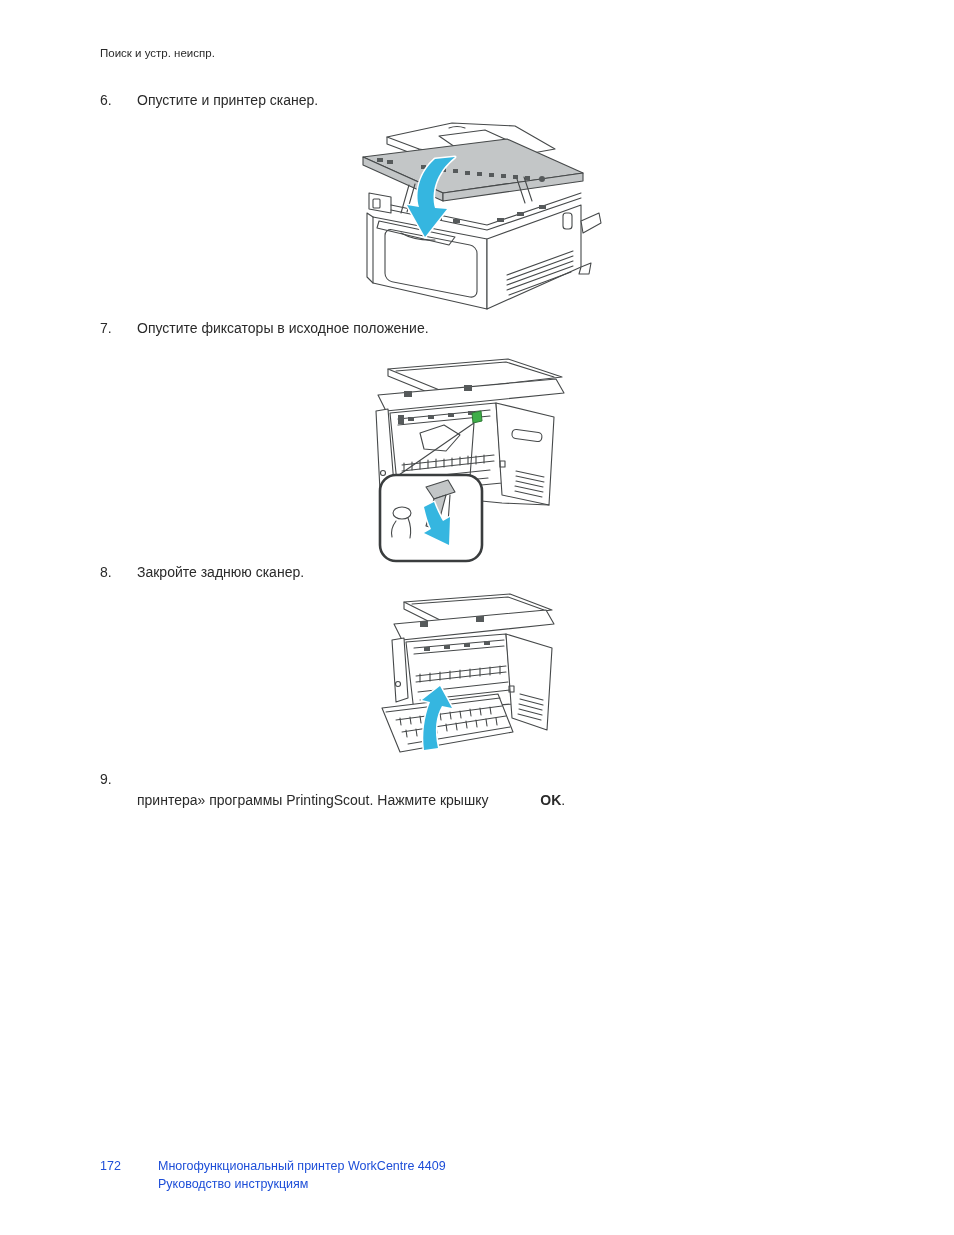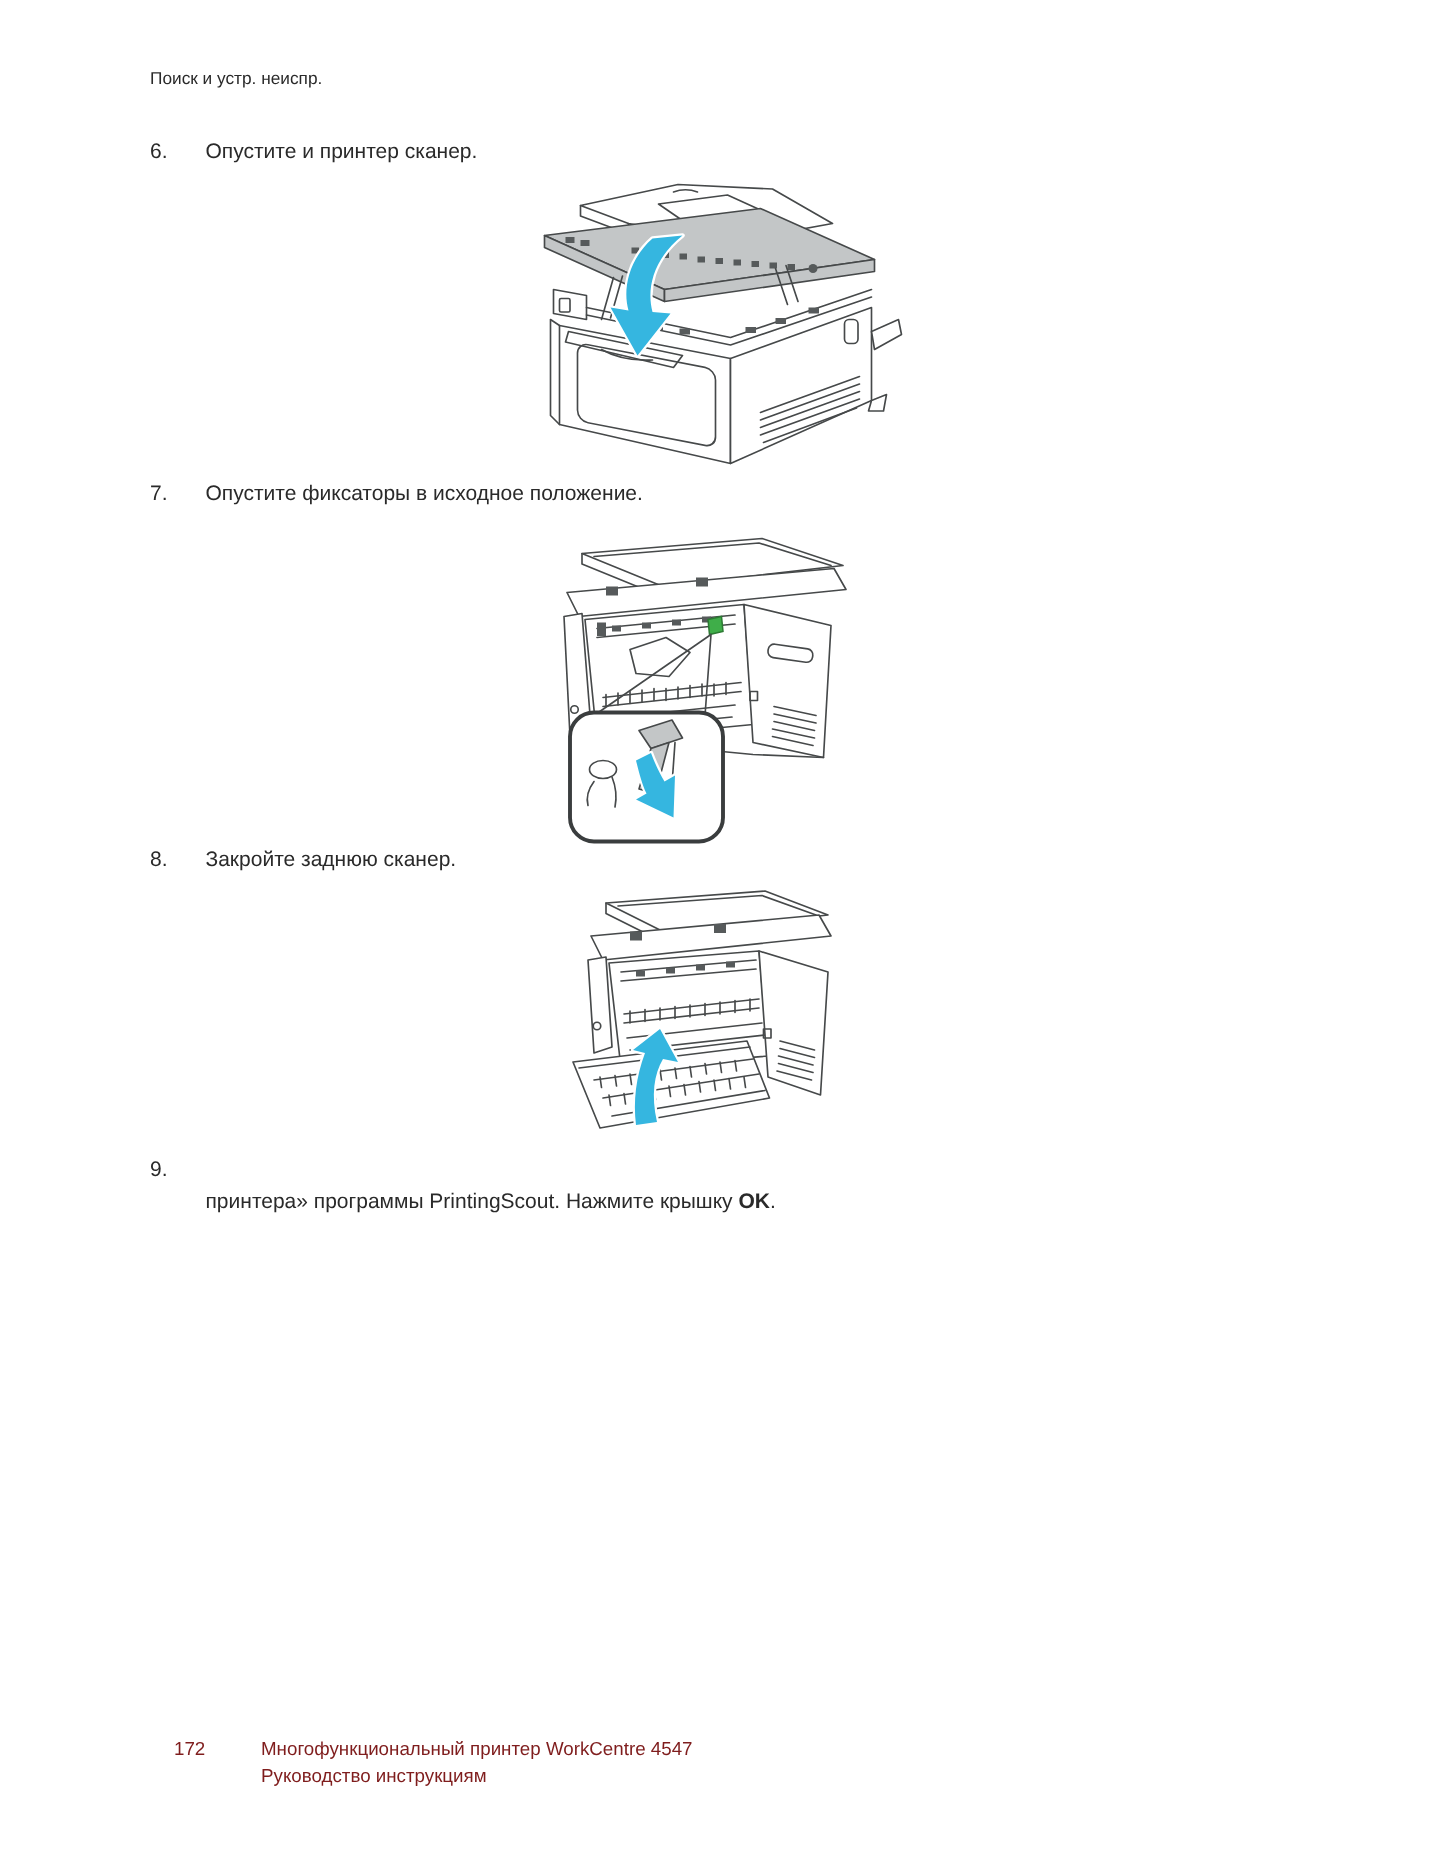--- a/index.html
+++ b/index.html
@@ -25,32 +25,32 @@
   .step-7{left:100px;top:318px;}
   .step-8{left:100px;top:562px;}
   .step-9{left:100px;top:769px;}
   .step-9 .body{width:700px;}
   .figure{position:absolute;}
   .fig1{left:357px;top:113px;width:246px;height:200px;}
   .fig2{left:368px;top:355px;width:202px;height:210px;}
   .fig3{left:380px;top:592px;width:186px;height:172px;}
   .figure svg{display:block;width:100%;height:100%;}
   .footer{
-    position:absolute;left:116px;top:1157px;display:flex;
-    font-size:12.5px;line-height:18px;color:#7f1d1d;
+    position:absolute;left:100px;top:1157px;display:flex;
+    font-size:12.5px;line-height:18px;color:#1d4ed8;
   }
   .footer .pagenum{width:58px;flex:none;}
   
   .ln{fill:none;stroke:#46494a;stroke-width:1.1;stroke-linejoin:round;stroke-linecap:round;}
   .fw{fill:#ffffff;stroke:#46494a;stroke-width:1.1;stroke-linejoin:round;}
   .fg{fill:#c3c6c7;stroke:#46494a;stroke-width:1.1;stroke-linejoin:round;}
   .fd{fill:#565a5b;stroke:none;}
   .arrow{fill:#35b6e0;stroke:#ffffff;stroke-width:3;paint-order:stroke;stroke-linejoin:round;}
   .inset{fill:#ffffff;stroke:#3a3d3e;stroke-width:2.6;}
-  b{font-weight:bold;}
+  b{font-weight:bold;margin-left:48px;}
 </style>
 </head>
 <body>
 
 <div class="page">
 
   <div class="running-header">Поиск и устр. неиспр.</div>
 
   <div class="step step-6">
     <span class="num">6.</span>
@@ -246,16 +246,16 @@
     </svg>
   </div>
 
   <div class="step step-9">
     <span class="num">9.</span>
     <span class="body"><br><span>принтера» программы PrintingScout. Нажмите крышку </span><b>OK</b><span>.</span></span>
   </div>
 
   <div class="footer">
     <span class="pagenum">172</span>
-    <span><span>Многофункциональный принтер WorkCentre 4547</span><br><span>Руководство инструкциям</span></span>
+    <span><span>Многофункциональный принтер WorkCentre 4409</span><br><span>Руководство инструкциям</span></span>
   </div>
 
 </div>
 
 </body></html>

